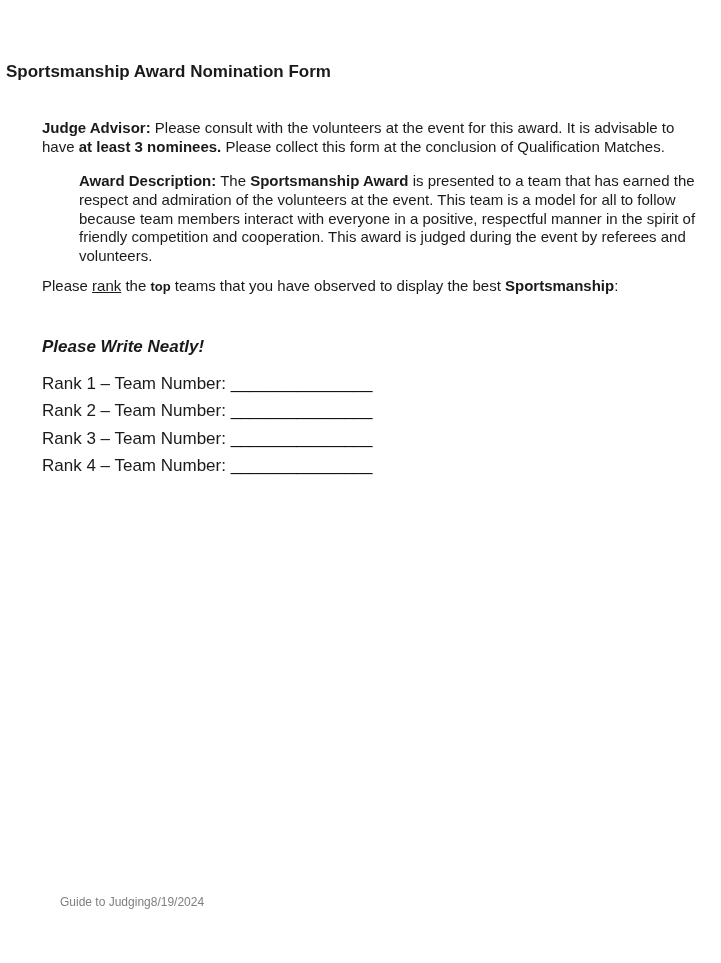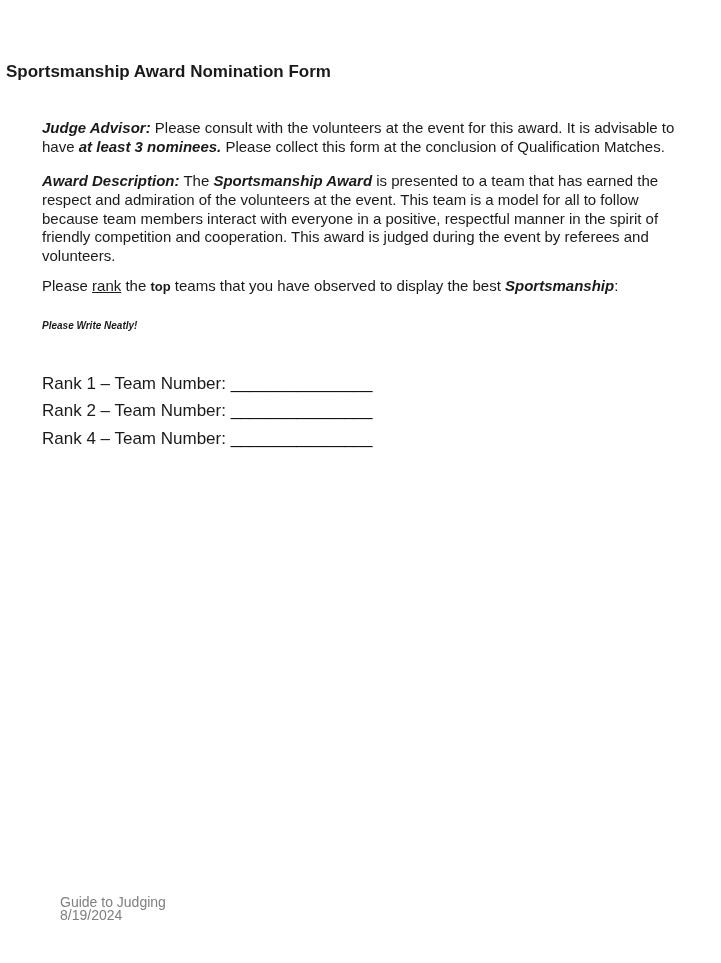--- a/index.html
+++ b/index.html
@@ -29,35 +29,35 @@
     padding-left: 6px;
   }
   .para {
     position: absolute;
     left: 42px;
     width: 640px;
     font-size: 15px;
     line-height: 18.8px;
     margin: 0;
   }
-  .para b { font-weight: bold; font-style: italic; }
+  .para b { font-weight: bold; }
   #para-judge  { top: 119px; }
-  #para-award  { top: 172px; }
+  #para-award  { top: 172px; margin-left: 37px; }
   #para-rank   { top: 277px; }
   .underlined { text-decoration: underline; }
   .rank-emph {
     font-size: 13px;
     font-weight: bold;
     line-height: 18.8px;
   }
   .neatly {
     position: absolute;
-    top: 320px;
+    top: 337px;
     left: 42px;
-    font-size: 10px;
+    font-size: 17px;
     font-weight: bold;
     font-style: italic;
     margin: 0;
   }
   .rank-list {
     position: absolute;
     top: 370px;
     left: 42px;
     margin: 0;
     padding: 0;
@@ -72,24 +72,23 @@
     color: #000000;
     letter-spacing: 0;
   }
   .footer {
     position: absolute;
     top: 896px;
     left: 60px;
     right: 61px;
     display: flex;
     justify-content: flex-start;
-    font-size: 14px;
+    font-size: 12px;
     line-height: 13px;
     color: #7f7f7f;
-    flex-direction: column;
   }
 </style>
 </head>
 <body>
 
 <div class="page">
 
   <h1 class="title">Sportsmanship Award Nomination Form</h1>
 
   <p class="para" id="para-judge"><b>Judge Advisor:</b><span> Please consult with the volunteers at the event for this award. It is advisable to have </span><b>at least 3 nominees.</b><span> Please collect this form at the conclusion of Qualification Matches.</span></p>
@@ -98,20 +97,22 @@
 
   <p class="para" id="para-rank"><span>Please </span><span class="underlined">rank</span><span> the </span><span class="rank-emph">top</span><span> teams that you have observed to display the best </span><b>Sportsmanship</b><span>:</span></p>
 
   <p class="neatly">Please Write Neatly!</p>
 
   <ul class="rank-list">
     <li class="rank-row"><span>Rank 1 – Team Number:</span>
       <span class="blank">_______________</span></li>
     <li class="rank-row"><span>Rank 2 – Team Number:</span>
       <span class="blank">_______________</span></li>
+    <li class="rank-row"><span>Rank 3 – Team Number:</span>
+      <span class="blank">_______________</span></li>
     <li class="rank-row"><span>Rank 4 – Team Number:</span>
       <span class="blank">_______________</span></li>
   </ul>
 
   <div class="footer">
     <span>Guide to Judging</span>
     <span>8/19/2024</span>
   </div>
 
 </div>

